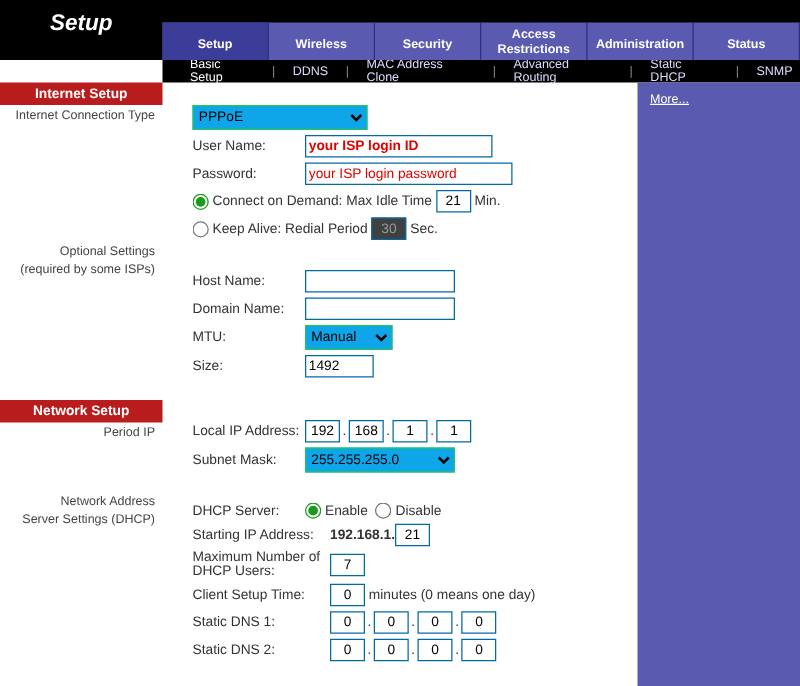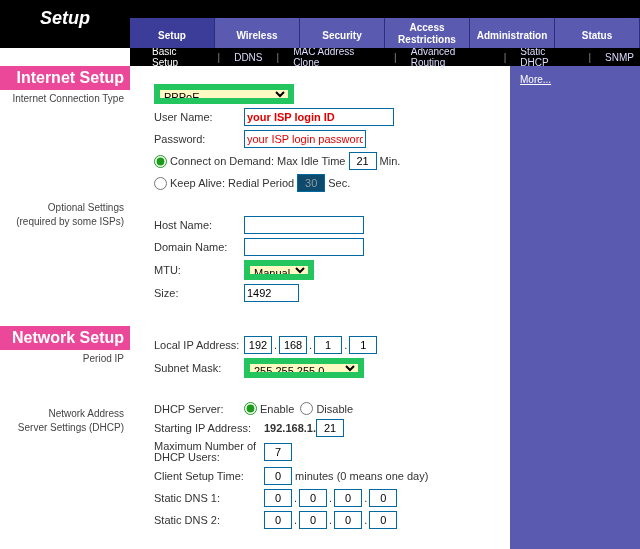--- a/index.html
+++ b/index.html
@@ -59,25 +59,25 @@
   .subnav .active { color: #fff; }
   .subnav .div { color: #888; padding: 0 8px; }
   .main {
     display: flex;
   }
   .leftcol {
     width: 130px;
     flex-shrink: 0;
   }
   .leftlabel {
-    background: #ec4899;
+    background: #b91c1c;
     color: #fff;
     font-weight: bold;
-    font-size: 16px;
-    text-align: right;
+    font-size: 11px;
+    text-align: center;
     padding: 3px 6px;
   }
   .leftdesc {
     color: #444;
     font-size: 10px;
     text-align: right;
     padding: 3px 6px 2px;
     line-height: 12px;
   }
   .midcol {
@@ -102,23 +102,23 @@
     font-size: 11px;
     border: 1px solid #0369a1;
     height: 18px;
     padding: 0 2px;
   }
   input.short { width: 28px; text-align: center; }
   input.med { width: 55px; }
   .sep { margin: 0 2px; }
   select {
     font-size: 11px;
-    border: 6px solid #22c55e;
+    border: 1px solid #22c55e;
     height: 20px;
-    background: #fef9c3;
+    background: #0ea5e9;
   }
   input[type=radio] {
     accent-color: #1a9c1a;
     margin: 0 3px 0 0;
     vertical-align: middle;
   }
   .rightcol {
     width: 130px;
     flex-shrink: 0;
     background: #5a5bb0;
@@ -180,32 +180,32 @@
       <select style="width:140px">
         <option>PPPoE</option>
       </select>
     </div>
     <div class="row">
       <span class="lbl">User Name:</span>
       <input type="text" class="redtext" style="width: 150px; color: rgb(224, 0, 0);" value="your ISP login ID">
     </div>
     <div class="row">
       <span class="lbl">Password:</span>
-      <input type="text" style="width: 122px; color: rgb(224, 0, 0);" value="your ISP login password">
+      <input type="text" style="width: 166px; color: rgb(224, 0, 0);" value="your ISP login password">
     </div>
     <div class="row">
       <input type="radio" name="conn" checked="" style="">
       <span>Connect on Demand: Max Idle Time</span>&nbsp;
       <input type="text" class="short" value="21" style="">&nbsp;
       <span>Min.</span>
     </div>
     <div class="row">
       <input type="radio" name="conn" style="">
       <span>Keep Alive: Redial Period</span>&nbsp;
-      <input type="text" class="short" disabled="" style="color: rgb(153, 153, 153); background: #0c4a6e;" value="30">&nbsp;
+      <input type="text" class="short" disabled="" style="color: rgb(153, 153, 153); background: #404040;" value="30">&nbsp;
       <span>Sec.</span>
     </div>
 
     <div class="biggap"></div>
     <div class="row">
       <span class="lbl">Host Name:</span>
       <input type="text" style="width: 120px;">
     </div>
     <div class="row">
       <span class="lbl">Domain Name:</span>

